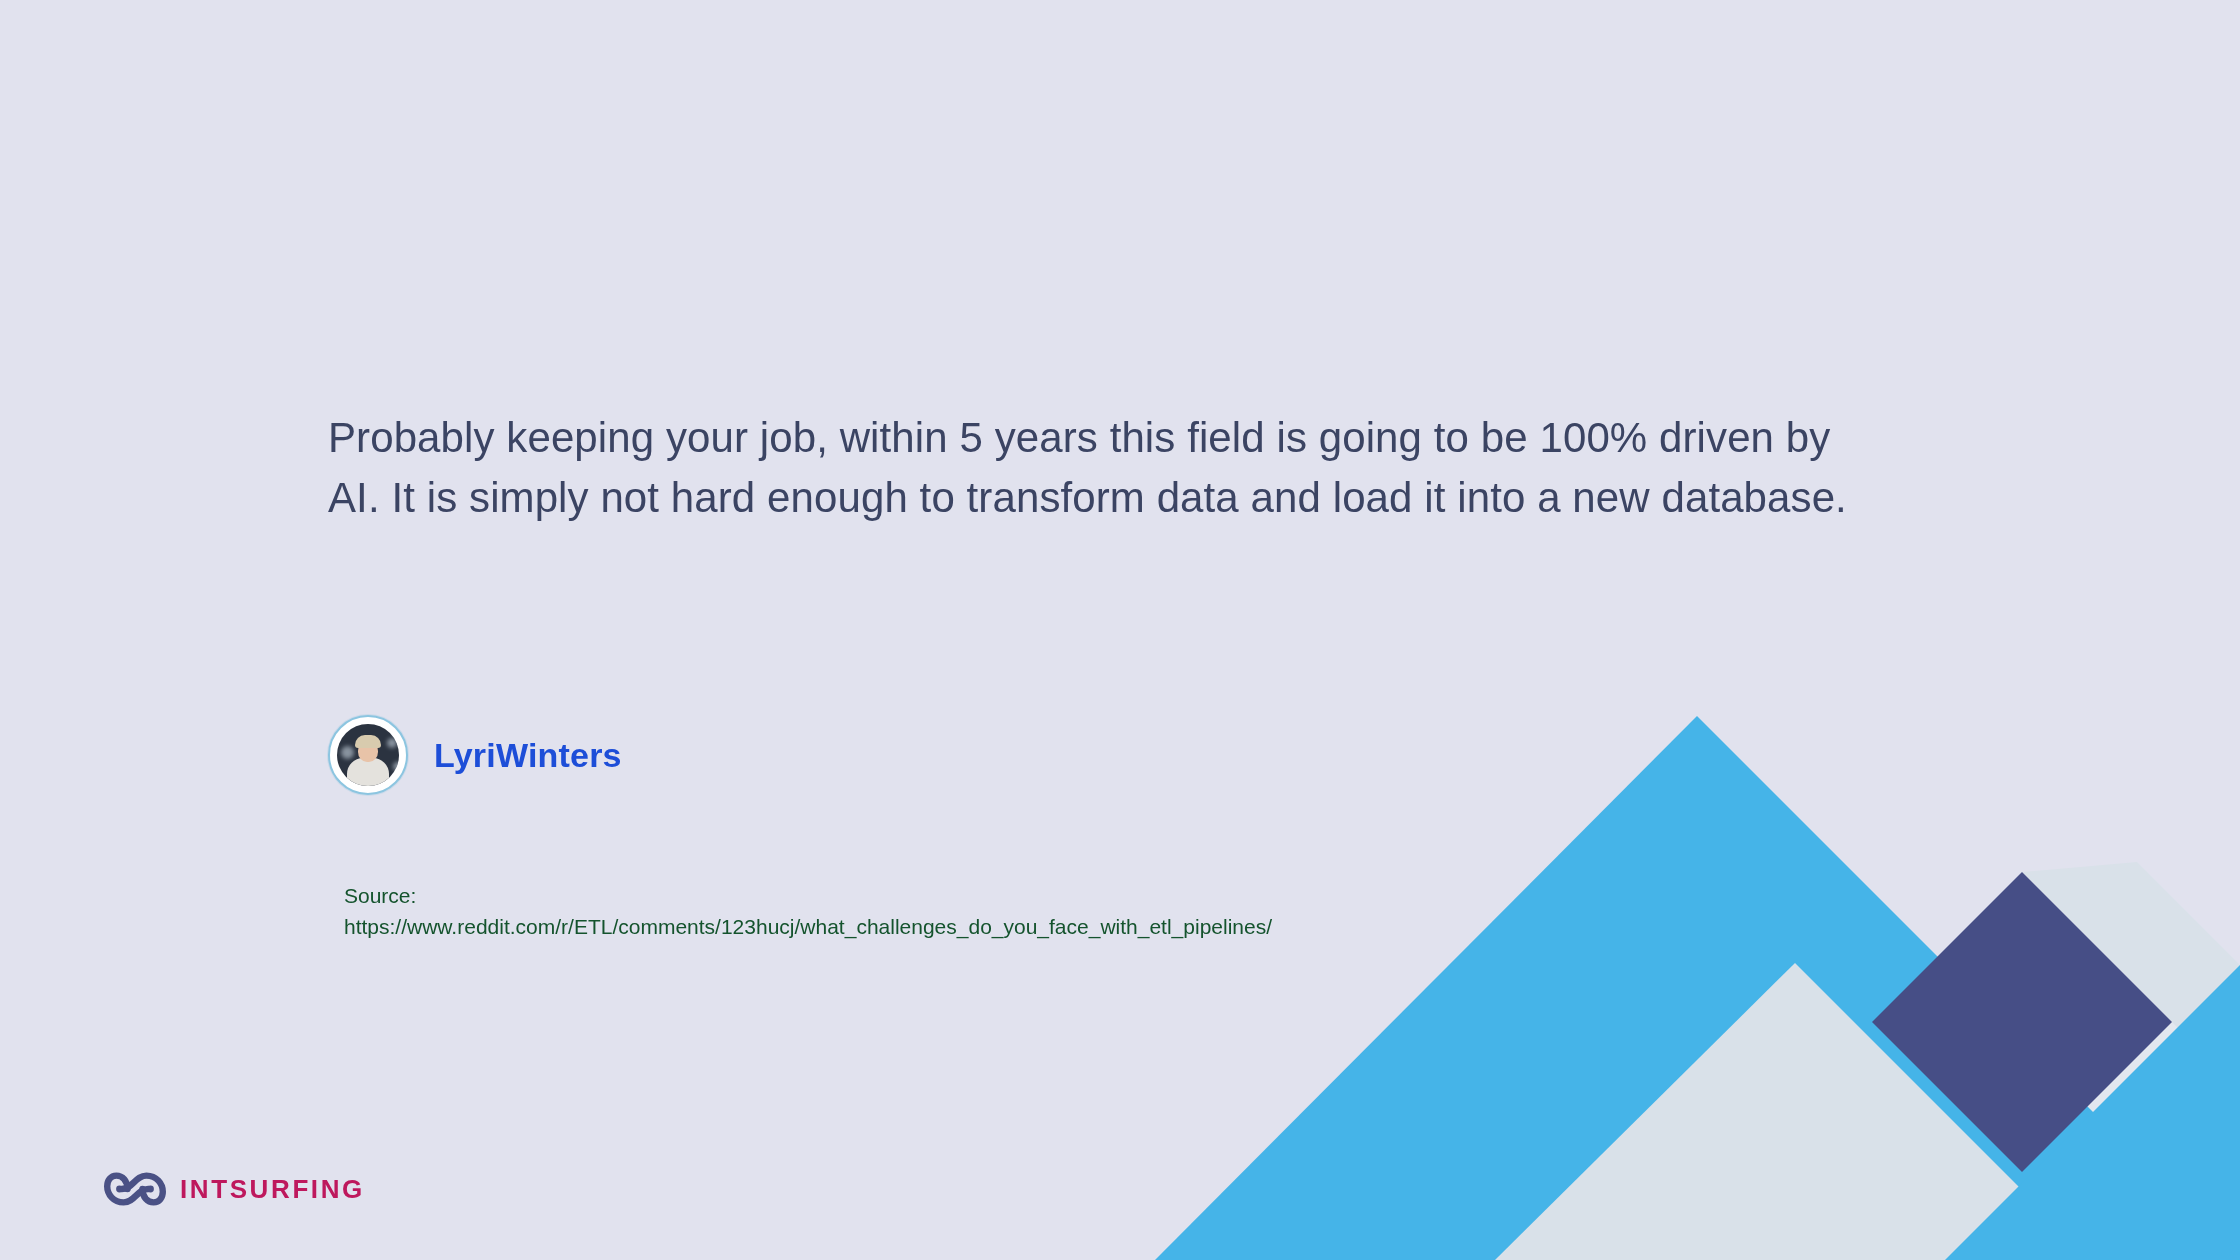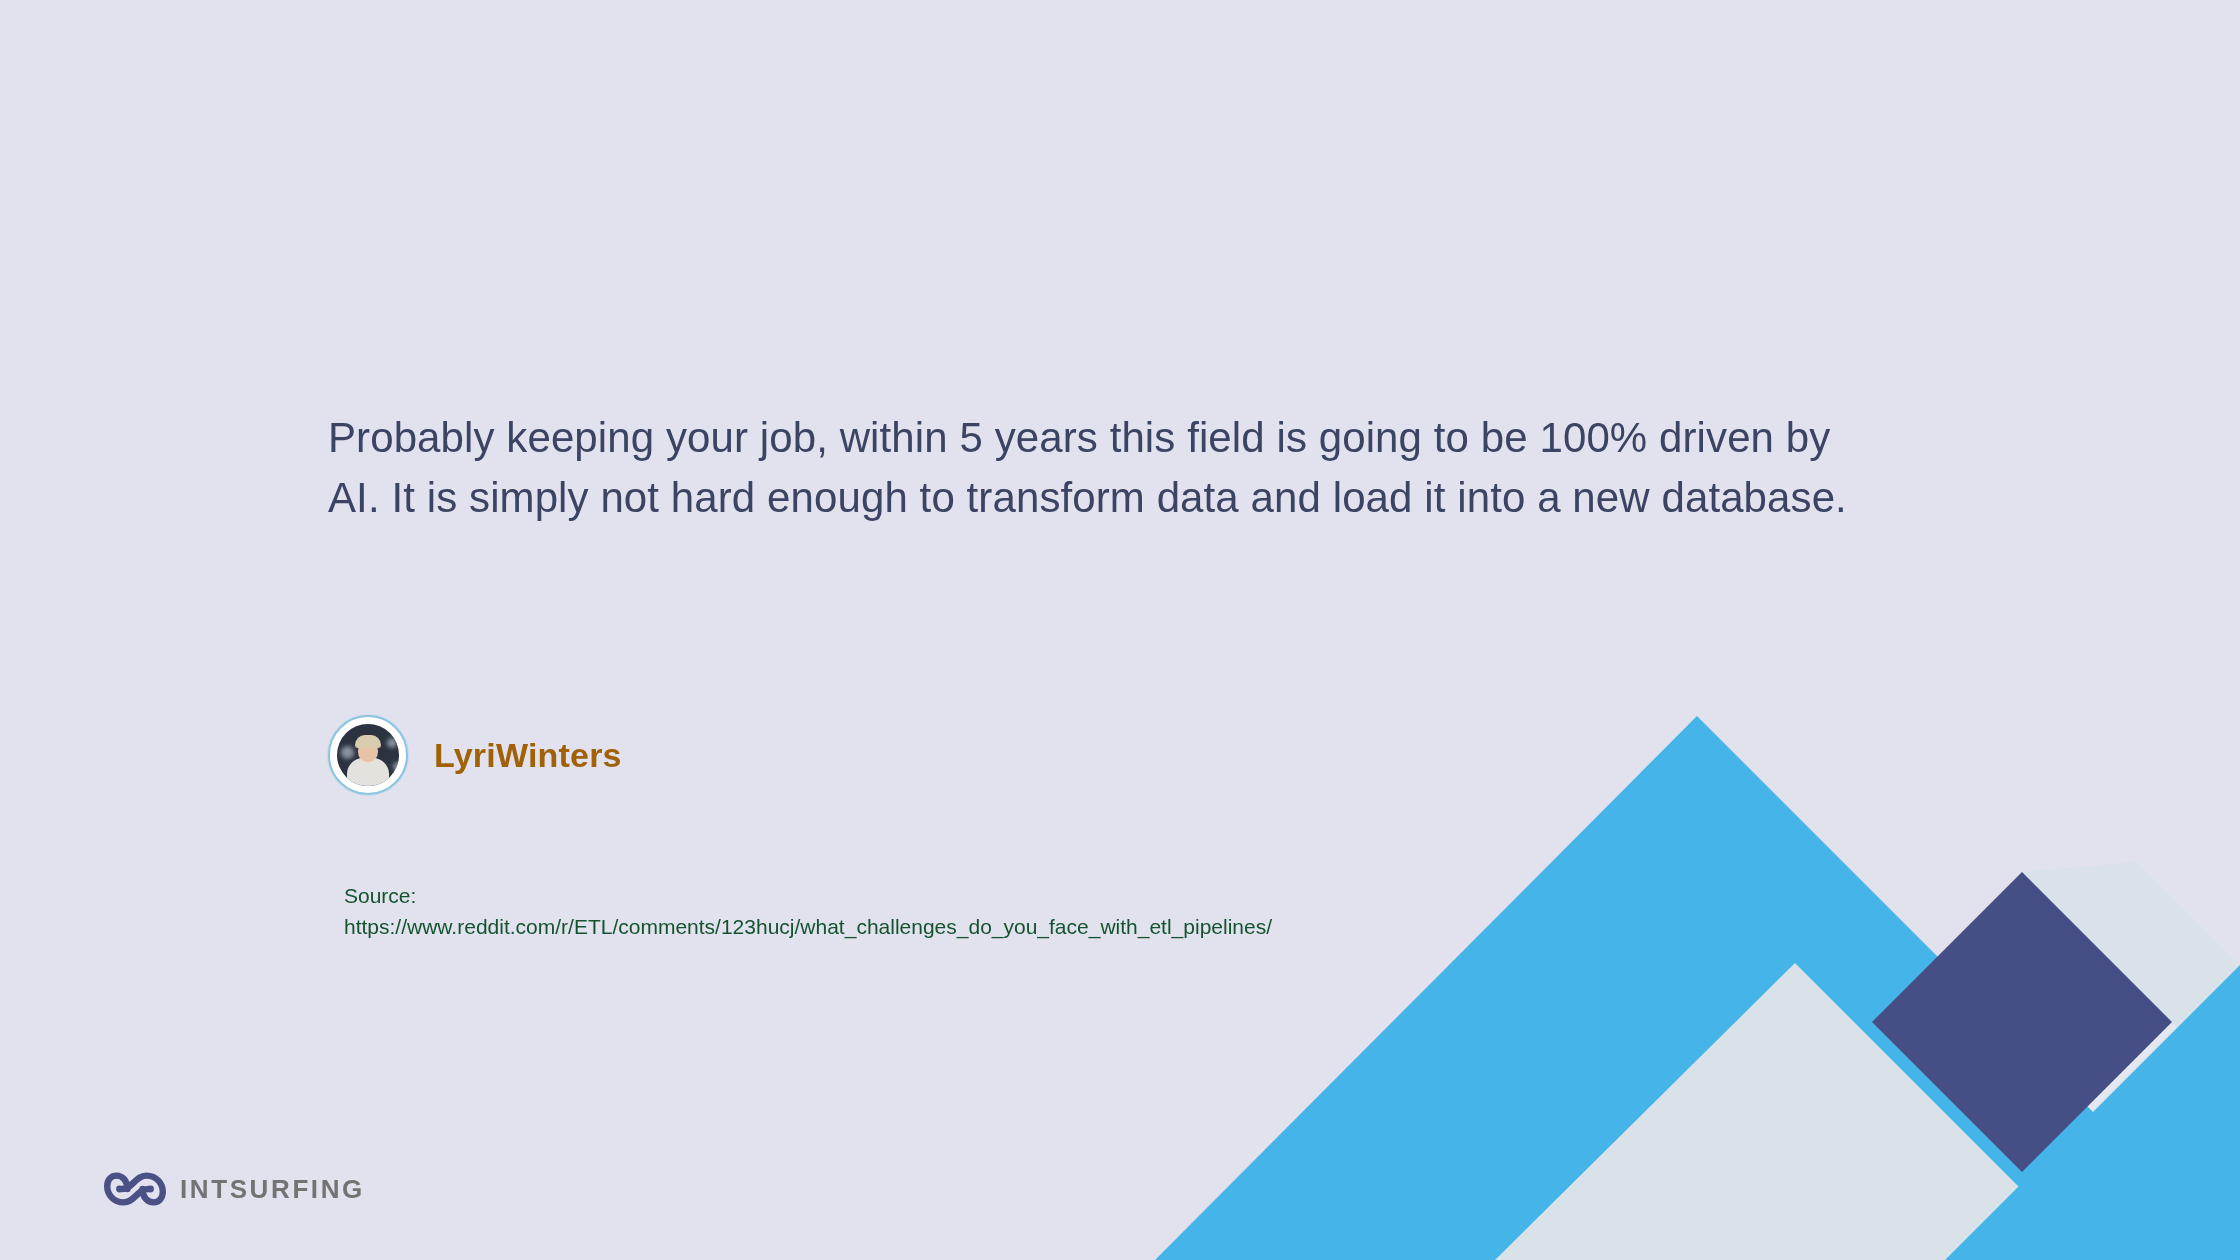--- a/index.html
+++ b/index.html
@@ -110,21 +110,21 @@
     width: 42px; height: 30px;
     left: 50%; bottom: -2px;
     transform: translateX(-50%);
     border-radius: 16px 16px 0 0;
     background: #e4e2dd;
   }
 
   .author-name {
     font-size: 34px;
     font-weight: 700;
-    color: #a16207;
+    color: #1d4ed8;
     letter-spacing: 0.2px;
     white-space: nowrap;
   }
 
   .source {
     position: absolute;
     top: 880px;
     left: 16px;
     width: 1075px;
     font-size: 21px;
@@ -141,21 +141,21 @@
     top: 1172px;
     display: flex;
     align-items: center;
     gap: 14px;
   }
   .logo-mark { display: block; }
   .logo-word {
     font-size: 26px;
     font-weight: 700;
     letter-spacing: 2.6px;
-    color: #737373;
+    color: #be185d;
   }
 </style>
 </head>
 <body>
 
 <div class="slide">
 
   <svg class="artwork" viewBox="0 0 2240 1260" width="2240" height="1260" aria-hidden="true">
 
     <polygon points="2022,872 2240,1090 2240,1260 1804,1260" fill="#e3e7ef"></polygon>

